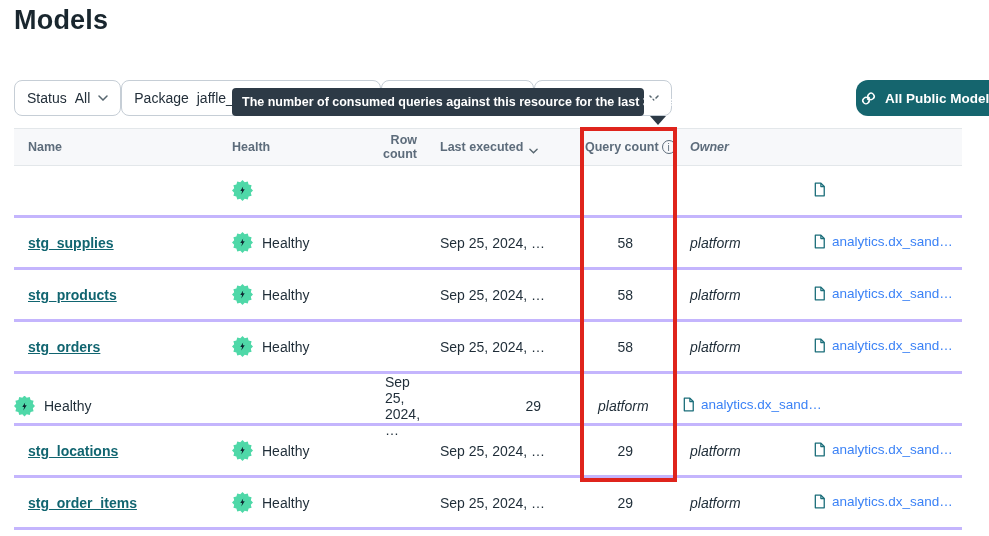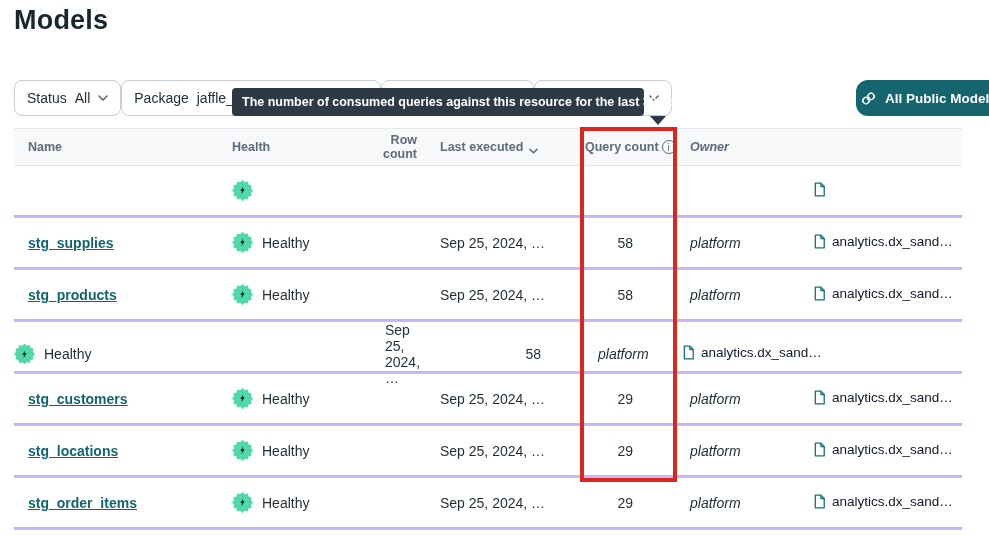--- a/index.html
+++ b/index.html
@@ -43,21 +43,21 @@
   .tbody-row { height:52px; border-bottom:3px solid #c4b5fd; font-size:14px; color:#1f2d38; background:#fff; }
   .c-name { padding-left:14px; }
   .c-health { display:flex; align-items:center; gap:9px; }
   .c-rowcount { text-align:right; }
   .c-last { padding-left:23px; display:flex; align-items:flex-end; gap:6px; }
   .c-query { text-align:right; padding-right:28px; white-space:nowrap; }
   .thead .c-query { text-align:left; padding-left:16px; padding-right:0; display:flex; align-items:center; gap:3px; }
   .c-owner { padding-left:29px;font-style:italic; }
   .c-rel { padding-left:21px; }
   .name-link { color:#116570; font-weight:700; text-decoration:underline; cursor:pointer; font-size:14px; }
-  .rel-link { color:#0f172a; display:inline-flex; align-items:center; gap:6px; cursor:pointer; font-size:13.5px; }
+  .rel-link { color:#3b82f6; display:inline-flex; align-items:center; gap:6px; cursor:pointer; font-size:13.5px; }
   .badge {
     width:21px; height:21px; background:#4fd8a8; display:flex; align-items:center; justify-content:center; flex:0 0 auto;
     clip-path:polygon(100% 50%,89.6% 60.6%,93.3% 75%,79% 79%,75% 93.3%,60.6% 89.6%,50% 100%,39.4% 89.6%,25% 93.3%,21% 79%,6.7% 75%,10.4% 60.6%,0% 50%,10.4% 39.4%,6.7% 25%,21% 21%,25% 6.7%,39.4% 10.4%,50% 0%,60.6% 10.4%,75% 6.7%,79% 21%,93.3% 25%,89.6% 39.4%);
   }
   .info-i {
     display:inline-flex; align-items:center; justify-content:center;
     width:14px; height:14px; border:1.2px solid #5d6c7b; border-radius:50%;
     font-size:10px; font-weight:400; color:#5d6c7b; cursor:pointer; flex:0 0 auto;
   }
   
@@ -202,20 +202,23 @@
           <span class="rel-link">
             <svg width="13" height="15" viewBox="0 0 14 16">
                 <path d="M2.5 1.2 h6 l3.6 3.6 v10 h-9.6 z" stroke="#1b6e7a" stroke-width="1.4" fill="none" stroke-linejoin="round"></path>
                 <path d="M8.5 1.2 v3.6 h3.6" stroke="#1b6e7a" stroke-width="1.4" fill="none" stroke-linejoin="round"></path>
               </svg>
             <span>analytics.dx_sand…</span>
           </span>
         </div>
       </div>
         <div class="trow tbody-row">
+        <div class="c-name">
+          <span class="name-link">stg_orders</span>
+        </div>
         <div class="c-health">
           <span class="badge">
             <svg width="11" height="13" viewBox="0 0 24 24">
                 <path d="M13.4 3.5 L7.2 13.2 h3.9 L9.5 20.5 l7.3-11.2 h-4.1 z" fill="#0e2430"></path>
               </svg>
           </span>
           <span>Healthy</span>
         </div>
         <div class="c-rowcount"></div>
         <div class="c-last">Sep 25, 2024, …</div>
@@ -225,23 +228,20 @@
           <span class="rel-link">
             <svg width="13" height="15" viewBox="0 0 14 16">
                 <path d="M2.5 1.2 h6 l3.6 3.6 v10 h-9.6 z" stroke="#1b6e7a" stroke-width="1.4" fill="none" stroke-linejoin="round"></path>
                 <path d="M8.5 1.2 v3.6 h3.6" stroke="#1b6e7a" stroke-width="1.4" fill="none" stroke-linejoin="round"></path>
               </svg>
             <span>analytics.dx_sand…</span>
           </span>
         </div>
       </div>
         <div class="trow tbody-row">
-        <div class="c-name">
-          <span class="name-link">stg_customers</span>
-        </div>
         <div class="c-health">
           <span class="badge">
             <svg width="11" height="13" viewBox="0 0 24 24">
                 <path d="M13.4 3.5 L7.2 13.2 h3.9 L9.5 20.5 l7.3-11.2 h-4.1 z" fill="#0e2430"></path>
               </svg>
           </span>
           <span>Healthy</span>
         </div>
         <div class="c-rowcount"></div>
         <div class="c-last">Sep 25, 2024, …</div>

